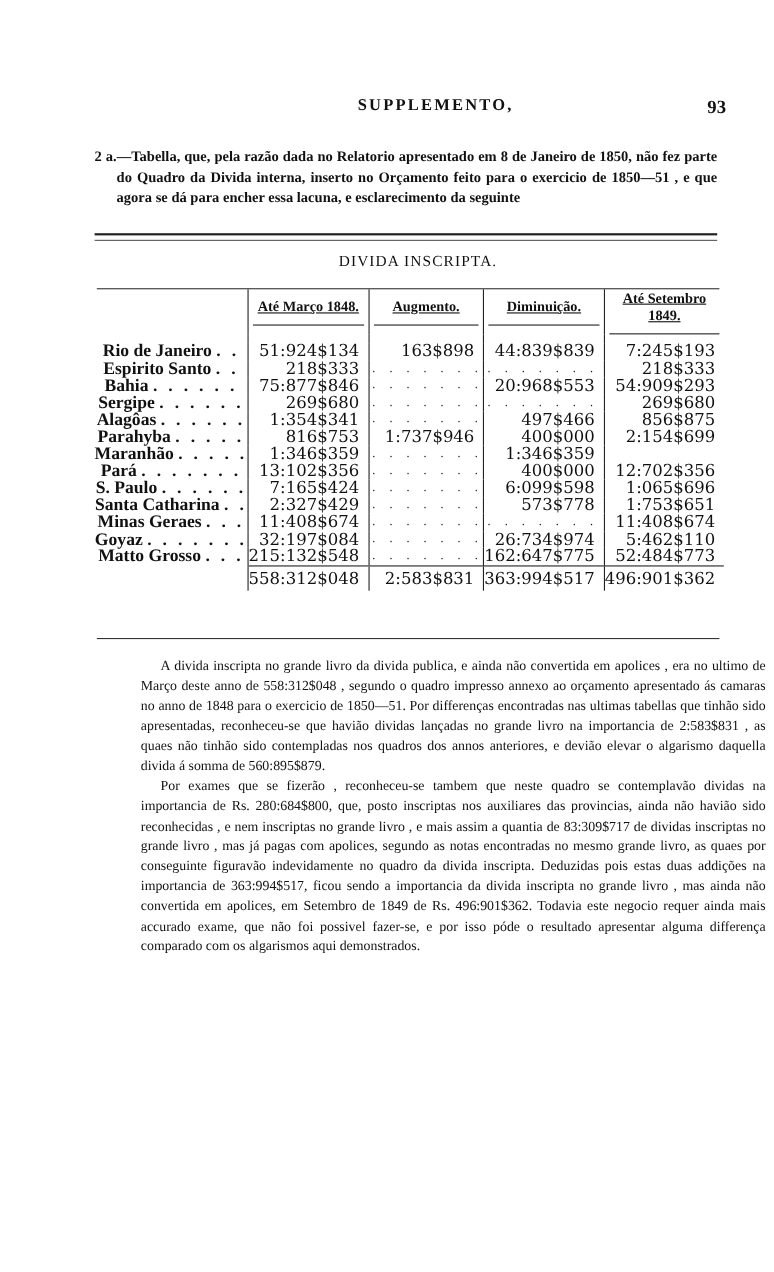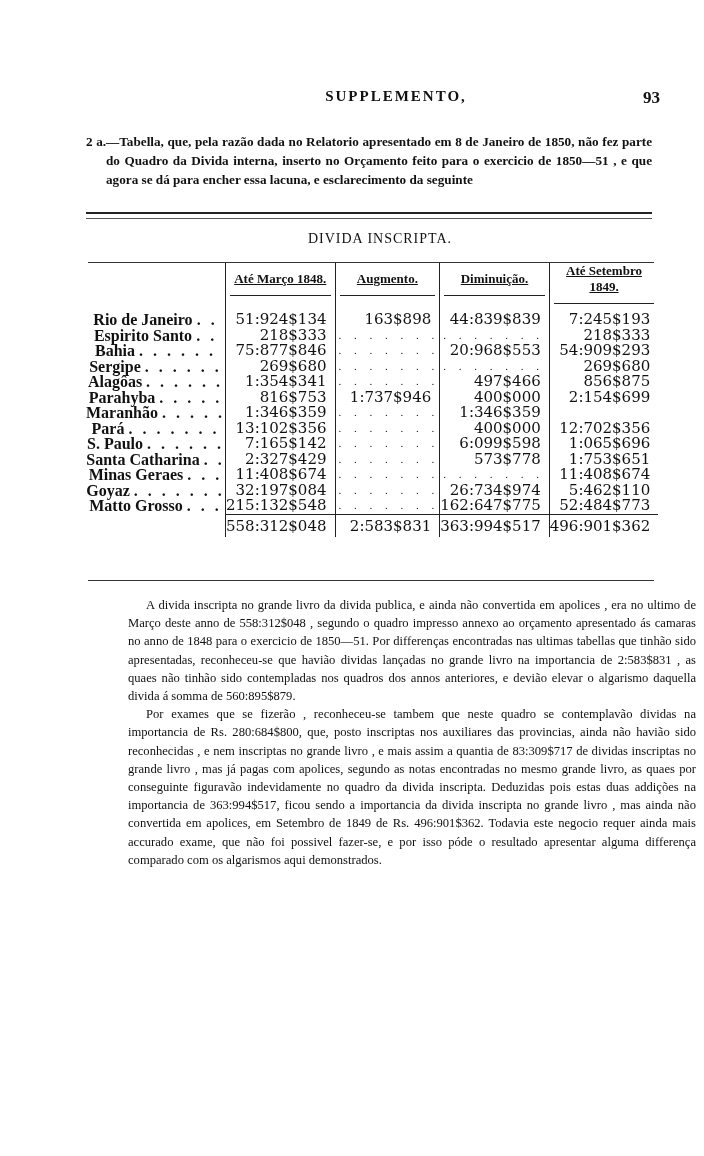--- a/index.html
+++ b/index.html
@@ -148,21 +148,21 @@
       </tr>
       <tr>
         <td class="name"><span>Pará</span> <span class="leader">. . . . . . .</span></td>
         <td class="num">13:102$356</td>
         <td class="dots">. . . . . . .</td>
         <td class="num">400$000</td>
         <td class="num">12:702$356</td>
       </tr>
       <tr>
         <td class="name"><span>S. Paulo</span> <span class="leader">. . . . . .</span></td>
-        <td class="num">7:165$142</td>
+        <td class="num">7:165$424</td>
         <td class="dots">. . . . . . .</td>
         <td class="num">6:099$598</td>
         <td class="num">1:065$696</td>
       </tr>
       <tr>
         <td class="name"><span>Santa Catharina</span> <span class="leader">. .</span></td>
         <td class="num">2:327$429</td>
         <td class="dots">. . . . . . .</td>
         <td class="num">573$778</td>
         <td class="num">1:753$651</td>

